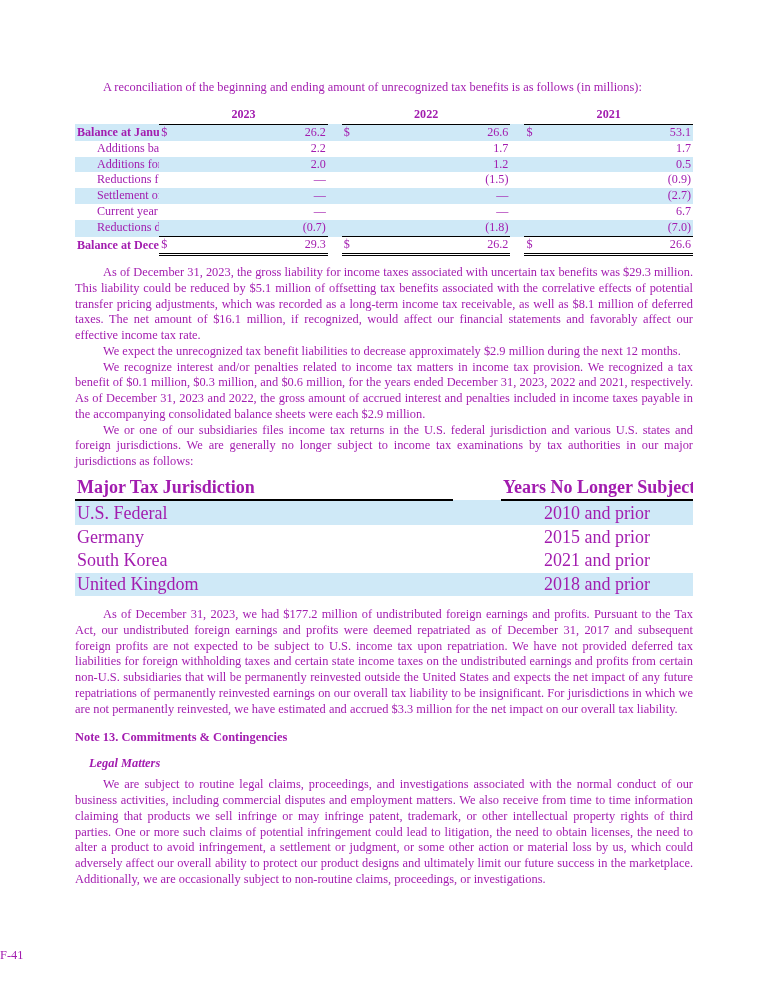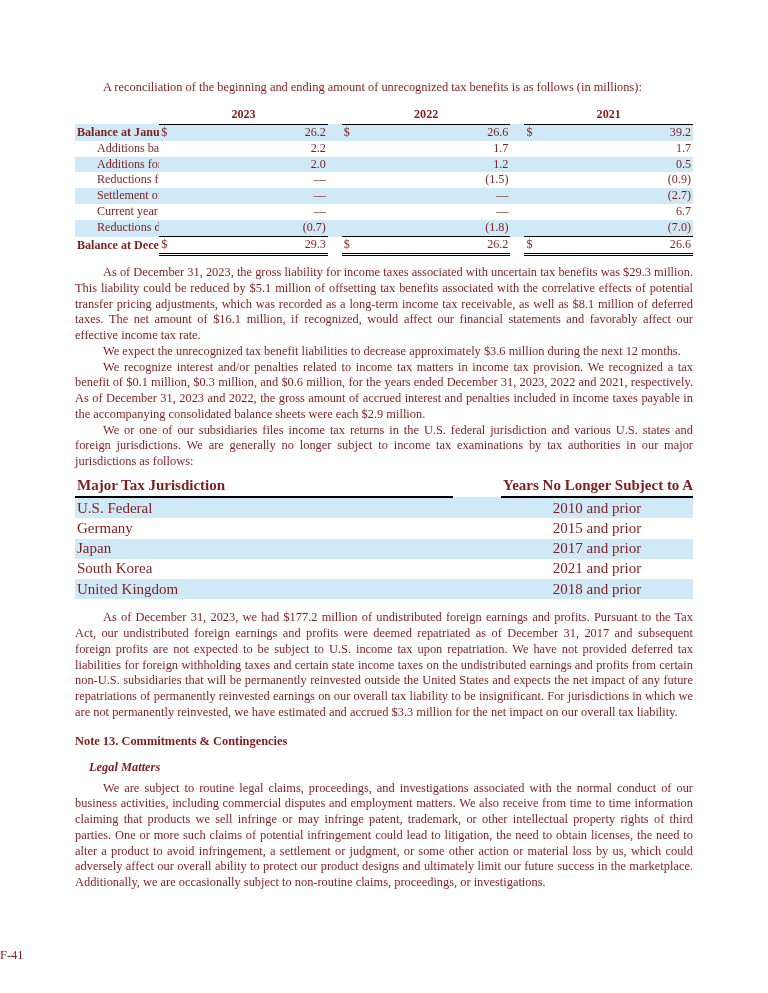--- a/index.html
+++ b/index.html
@@ -4,21 +4,21 @@
 <style>
   html, body { margin: 0; padding: 0; background: #ffffff; }
   .page {
     width: 768px; height: 993px;
     position: relative;
     box-sizing: border-box;
     padding: 80px 75px 0 75px;
     background: #ffffff;
     font-family: "Liberation Serif", "DejaVu Serif", serif;
     font-size: 12.4px;
-    color: #7f1d1d;
+    color: #a21caf;
   }
   p.body-text {
     margin: 0 0;
     text-align: justify;
     text-indent: 28px;
     line-height: 1.27;
   }
   p.intro { margin: 0 0 11px 0; }
 
   
@@ -31,21 +31,21 @@
   .t1 .d  { width: 12px; text-align: left; }
   .t1 .v  { width: 44px; text-align: right; }
   .t1 .gap { width: 10px; }
   .t1 .yr { text-align: center; font-weight: bold; border-bottom: 1.5px solid #000; }
   .t1 .hdr td { height: 15px; }
   tr.blue td { background: #cfe9f7; }
   .t1 .ul  { border-bottom: 1.5px solid #000; }
   .t1 .dul { border-bottom: 3px double #000; }
 
   
-  .t2 { width: 618px; font-size: 15px; margin: 6px 0 11px 0; }
+  .t2 { width: 618px; font-size: 18px; margin: 6px 0 11px 0; }
   .t2 td { padding: 1.5px 2px; height: 13px; line-height: 1.15; white-space: nowrap; overflow: hidden; }
   .t2 .c1 { text-align: left; }
   .t2 .gapc { width: 44px; }
   .t2 .c2 { width: 188px; text-align: center; }
   .t2 tr.hdr td { font-weight: bold; background: #fff; }
   .t2 tr.hdr .c1, .t2 tr.hdr .c2 { border-bottom: 2px solid #000; }
 
   h3.note-heading { font-size: 12.4px; font-weight: bold; margin: 13px 0 6px 0; }
   h4.sub-heading  { font-size: 12.4px; font-weight: bold; font-style: italic; margin: 11px 0 6px 14px; }
 
@@ -73,21 +73,21 @@
     </tr>
     <tr class="blue">
       <td class="lbl b">Balance at January 1</td>
       <td class="d">$</td>
       <td class="v">26.2</td>
       <td class="gap"></td>
       <td class="d">$</td>
       <td class="v">26.6</td>
       <td class="gap"></td>
       <td class="d">$</td>
-      <td class="v">39.2</td>
+      <td class="v">53.1</td>
     </tr>
     <tr>
       <td class="lbl ind">Additions based on tax positions related to the current year</td>
       <td class="d"></td>
       <td class="v">2.2</td>
       <td class="gap"></td>
       <td class="d"></td>
       <td class="v">1.7</td>
       <td class="gap"></td>
       <td class="d"></td>
@@ -156,46 +156,41 @@
       <td class="d dul">$</td>
       <td class="v dul">26.2</td>
       <td class="gap"></td>
       <td class="d dul">$</td>
       <td class="v dul">26.6</td>
     </tr>
   </tbody>
     </table>
 
   <p class="body-text">As of December 31, 2023, the gross liability for income taxes associated with uncertain tax benefits was $29.3 million. This liability could be reduced by $5.1 million of offsetting tax benefits associated with the correlative effects of potential transfer pricing adjustments, which was recorded as a long-term income tax receivable, as well as $8.1 million of deferred taxes. The net amount of $16.1 million, if recognized, would affect our financial statements and favorably affect our effective income tax rate.</p>
-  <p class="body-text">We expect the unrecognized tax benefit liabilities to decrease approximately $3.6 million during the next 12 months.</p>
+  <p class="body-text">We expect the unrecognized tax benefit liabilities to decrease approximately $2.9 million during the next 12 months.</p>
   <p class="body-text">We recognize interest and/or penalties related to income tax matters in income tax provision. We recognized a tax benefit of $0.1 million, $0.3 million, and $0.6 million, for the years ended December 31, 2023, 2022 and 2021, respectively. As of December 31, 2023 and 2022, the gross amount of accrued interest and penalties included in income taxes payable in the accompanying consolidated balance sheets were each $2.9 million.</p>
   <p class="body-text">We or one of our subsidiaries files income tax returns in the U.S. federal jurisdiction and various U.S. states and foreign jurisdictions. We are generally no longer subject to income tax examinations by tax authorities in our major jurisdictions as follows:</p>
 
   <table class="t2">
     <tbody>
         <tr class="hdr">
       <td class="c1">Major Tax Jurisdiction</td>
       <td class="gapc"></td>
       <td class="c2">Years No Longer Subject to Audit</td>
     </tr>
     <tr class="blue">
       <td class="c1">U.S. Federal</td>
       <td class="gapc"></td>
       <td class="c2">2010 and prior</td>
     </tr>
     <tr>
       <td class="c1">Germany</td>
       <td class="gapc"></td>
       <td class="c2">2015 and prior</td>
     </tr>
-    <tr class="blue">
-      <td class="c1">Japan</td>
-      <td class="gapc"></td>
-      <td class="c2">2017 and prior</td>
-    </tr>
     <tr>
       <td class="c1">South Korea</td>
       <td class="gapc"></td>
       <td class="c2">2021 and prior</td>
     </tr>
     <tr class="blue">
       <td class="c1">United Kingdom</td>
       <td class="gapc"></td>
       <td class="c2">2018 and prior</td>
     </tr>

